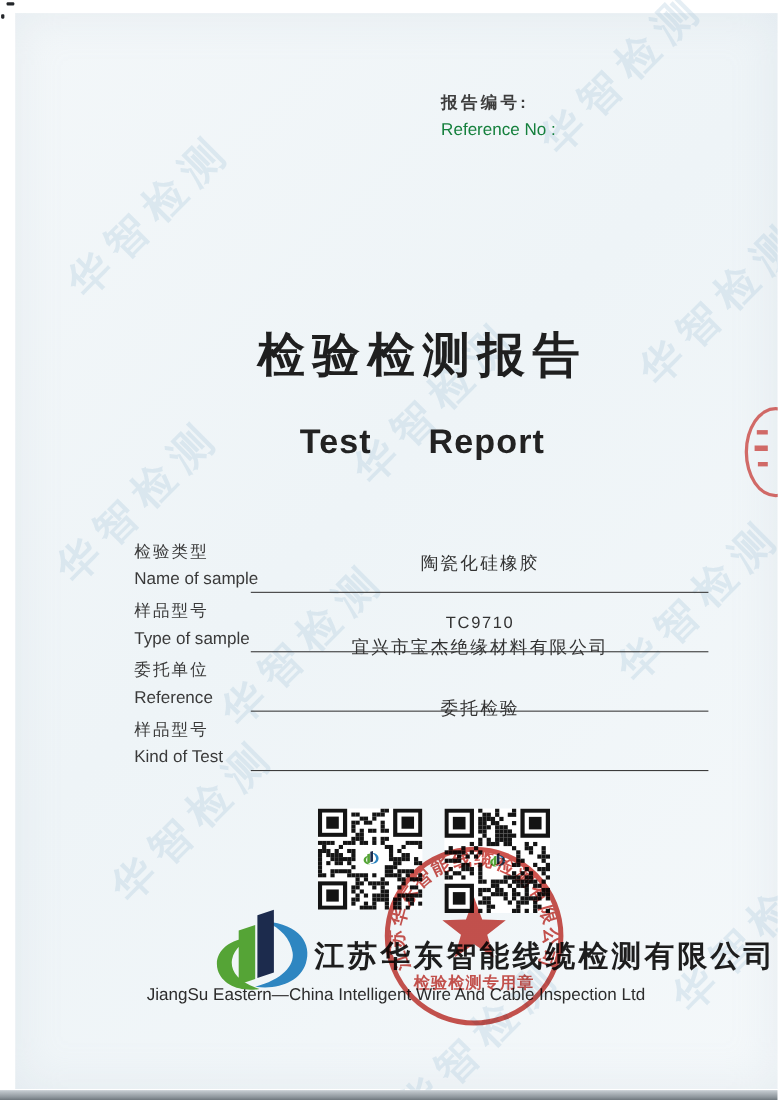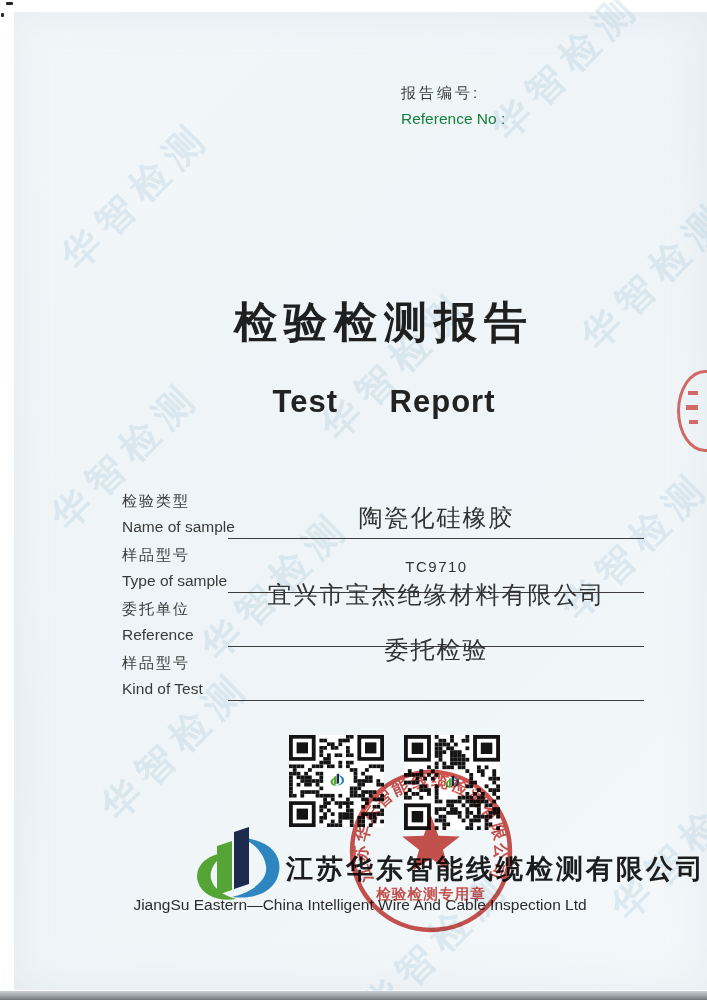--- a/index.html
+++ b/index.html
@@ -14,34 +14,34 @@
     background:linear-gradient(135deg,#f3f7f9 0%,#eef4f7 45%,#f4f8fa 100%);
     box-shadow:inset 0 0 40px rgba(190,205,215,.25);
   }
   .layer{position:absolute;left:0;top:0;width:707px;height:1000px;}
   .wm{
     position:absolute;transform:rotate(-45deg);
     color:rgba(168,198,218,.30);
     font-size:38px;font-weight:bold;letter-spacing:10px;white-space:nowrap;
     user-select:none;
   }
-  .report-no-zh{position:absolute;left:401px;top:84px;font-size:15px;letter-spacing:3px;color:#3d3d3d;}
+  .report-no-zh{position:absolute;left:401px;top:84px;font-size:15px;letter-spacing:3px;color:#3d3d3d;font-weight:bold;}
   .report-no-en{position:absolute;left:401px;top:110px;font-size:15.5px;color:#15803d;display:flex;gap:18px;}
   .report-no-en .val{letter-spacing:.5px;}
   .title-zh{
     position:absolute;left:54px;top:294px;width:660px;text-align:center;
     font-size:43px;font-weight:bold;letter-spacing:7px;color:#1f1f1f;
   }
   .title-en{
     position:absolute;left:54px;top:384px;width:660px;text-align:center;
     font-size:31px;font-weight:bold;color:#222;word-spacing:42px;letter-spacing:1px;
   }
   .f-zh{position:absolute;left:122px;font-size:15px;letter-spacing:2px;color:#3a3a3a;}
   .f-en{position:absolute;left:122px;font-size:15.5px;color:#3a3a3a;}
-  .f-val{position:absolute;left:230px;width:413px;text-align:center;font-size:24px;color:#333;letter-spacing:2px;}
+  .f-val{position:absolute;left:230px;width:413px;text-align:center;font-size:16px;color:#333;letter-spacing:2px;}
   .f-val.latin{font-size:15px;letter-spacing:1.5px;}
   .f-line{position:absolute;left:228px;width:416px;border-top:1.6px solid #3c3c3c;height:0;}
   .qr{position:absolute;background:#fff;}
   .qr svg{display:block;width:100%;height:100%;}
   .qr .mini-logo{position:absolute;left:50%;top:50%;transform:translate(-50%,-50%);background:#fff;padding:1px 2px;}
   .stamp-big{position:absolute;left:345px;top:765px;width:172px;height:172px;opacity:.85;mix-blend-mode:multiply;}
   .stamp-partial{
     position:absolute;right:-26px;top:370px;width:50px;height:76px;
     border:3.5px solid rgba(197,53,47,.8);border-radius:50%;
     opacity:.9;

